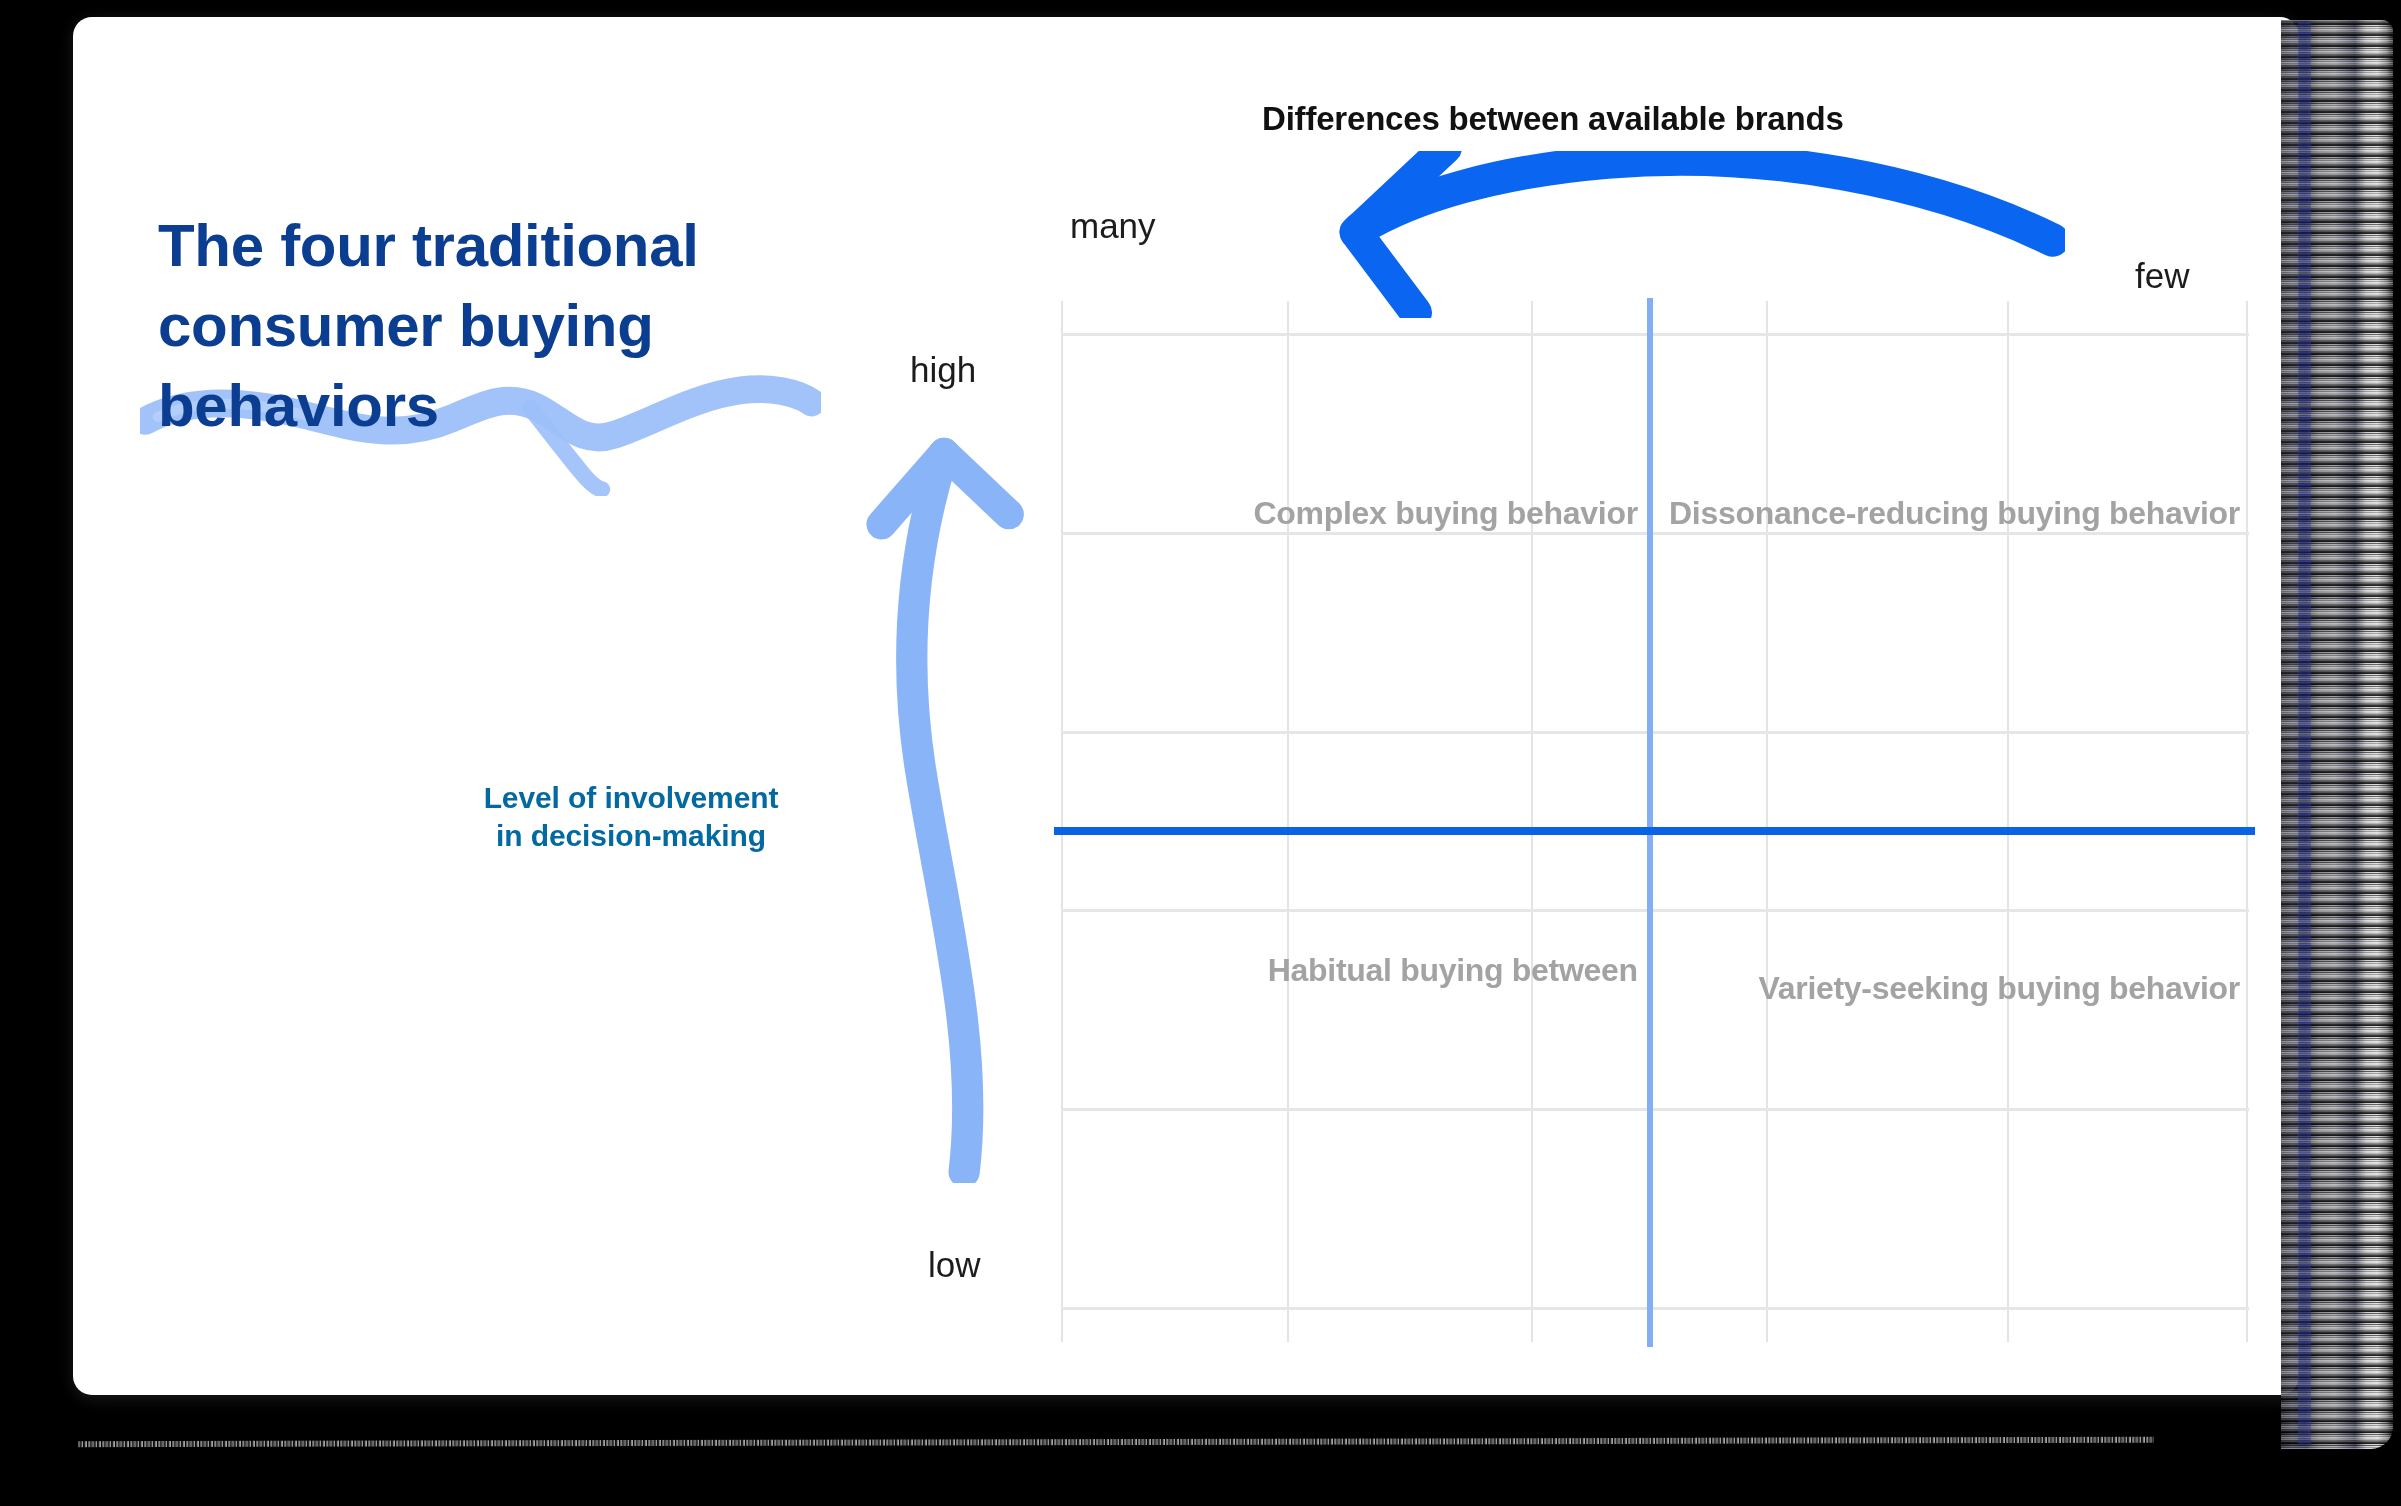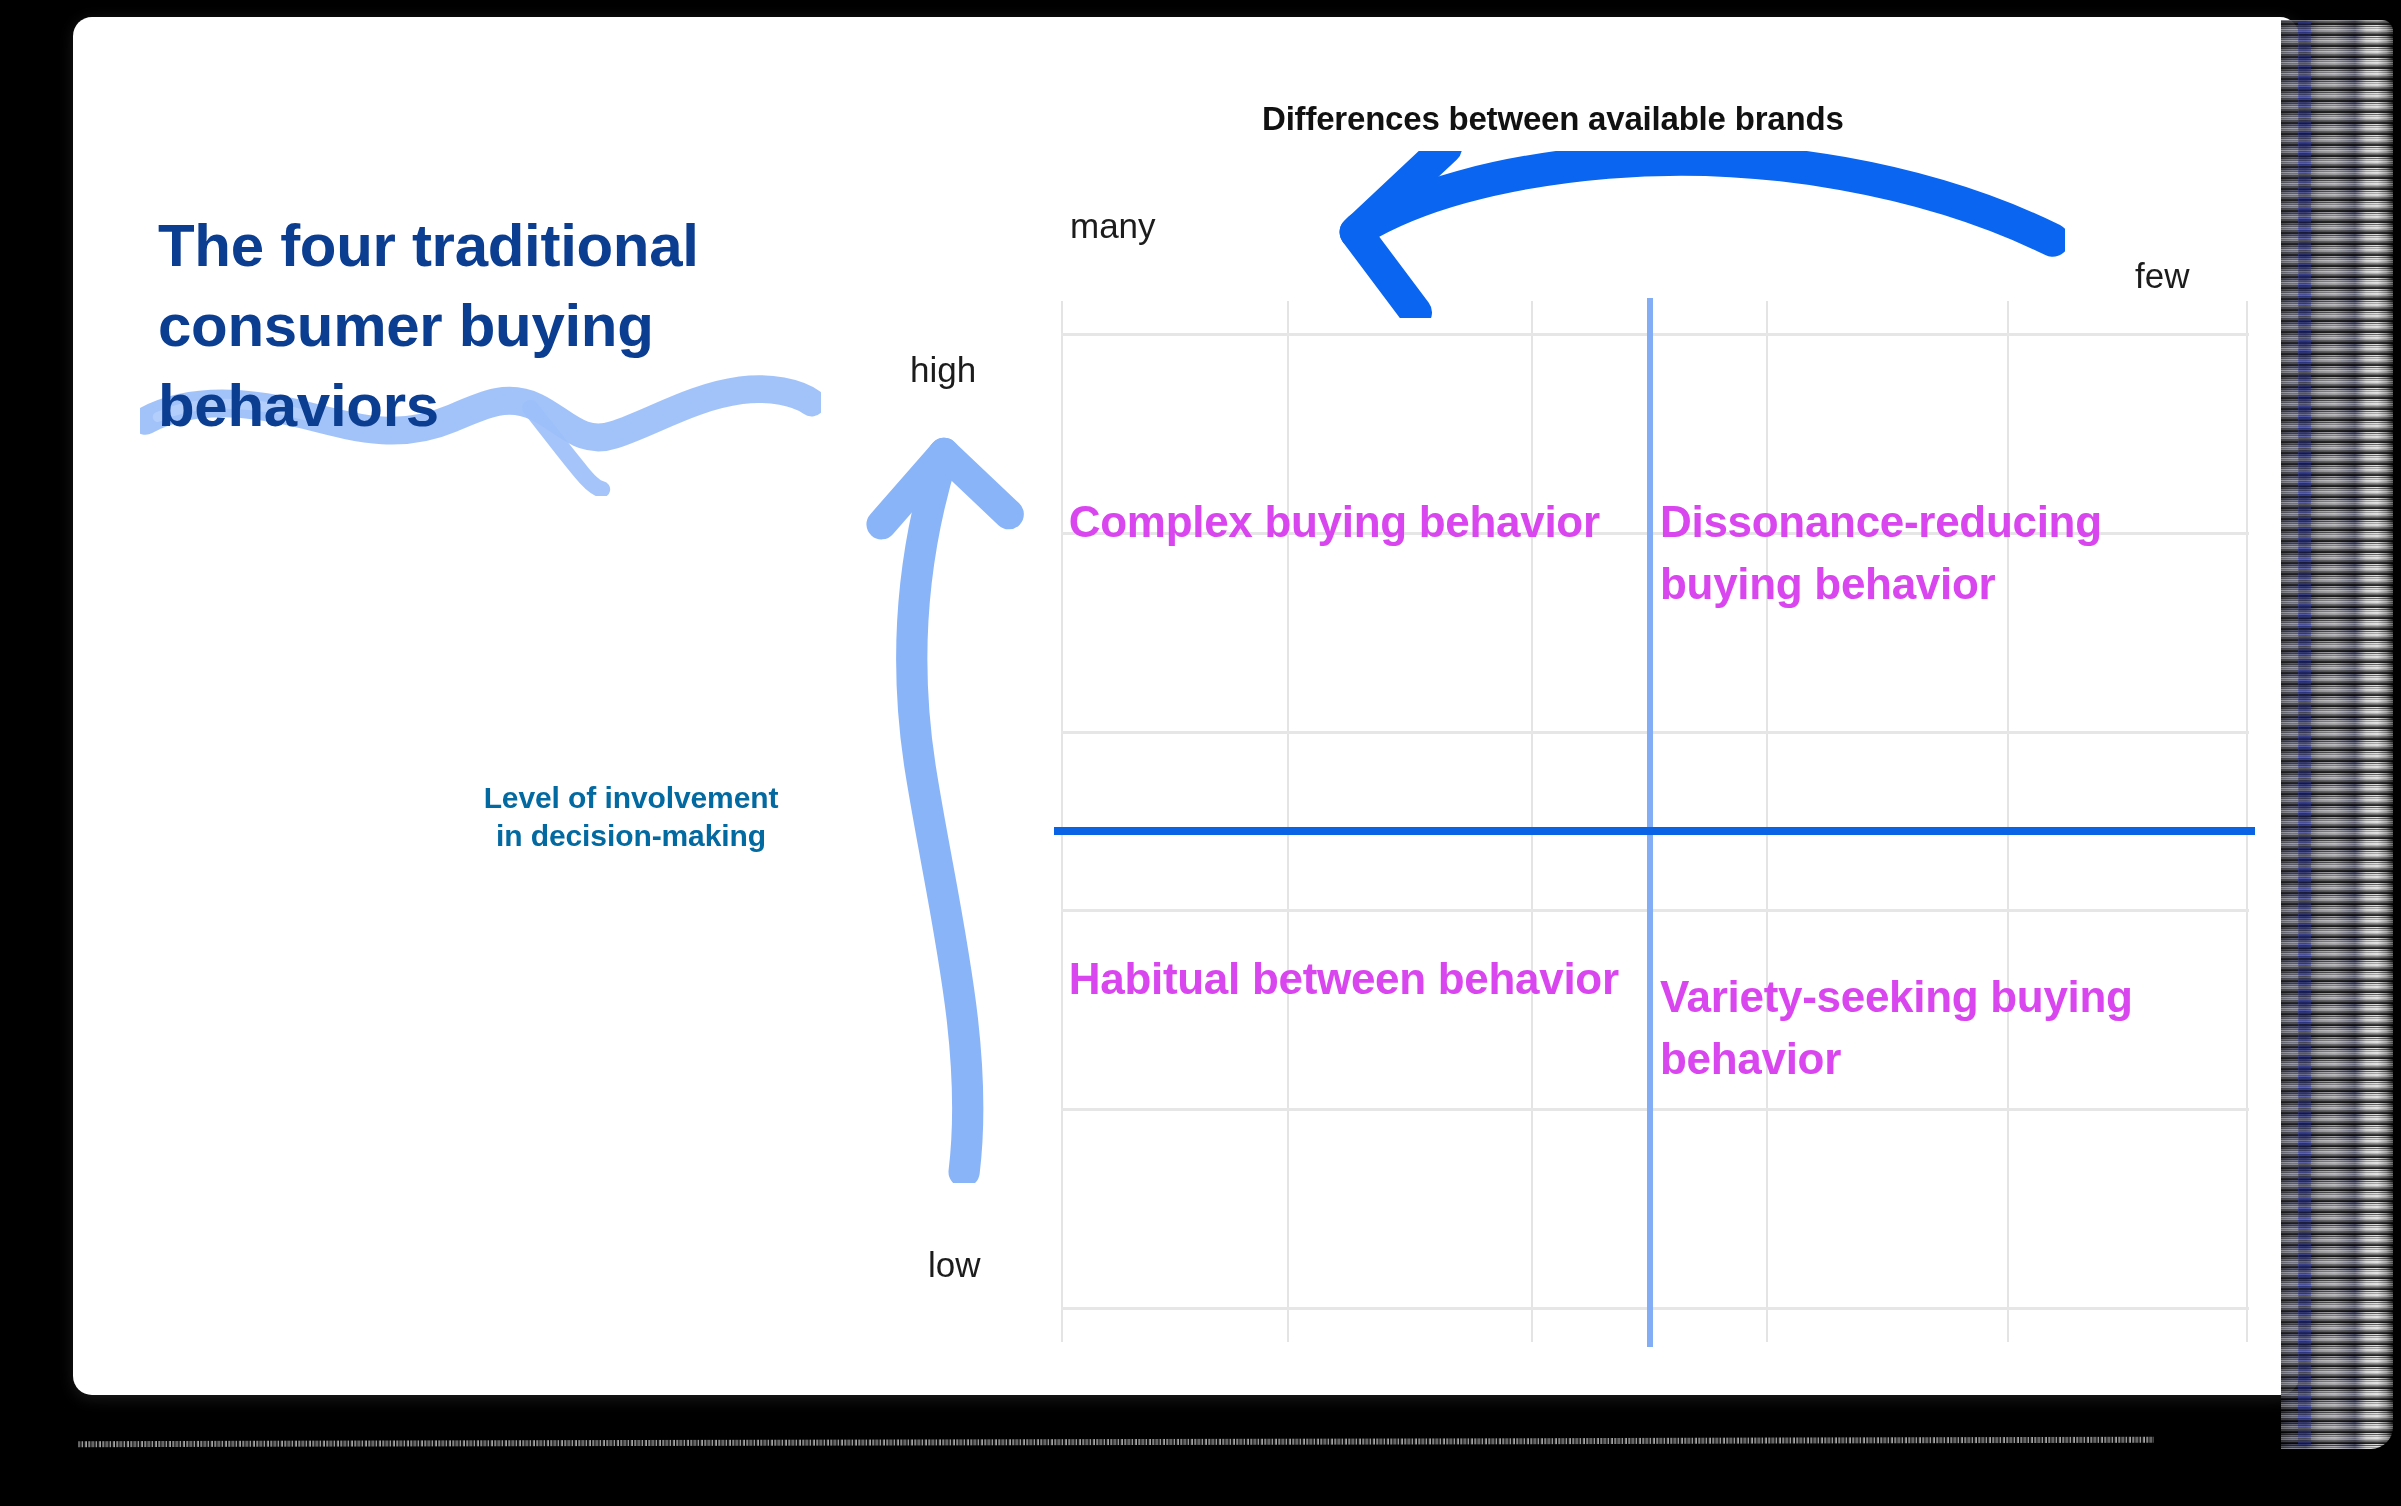--- a/index.html
+++ b/index.html
@@ -193,25 +193,25 @@
     left: -6.7px;
     top: 526px;
     width: 1201px;
     height: 8.4px;
     background: #0a63e4;
     z-index: 3;
   }
 
   .quadrant-label {
     position: absolute;
-    font-size: 44px;
+    font-size: 32px;
     font-weight: 700;
     line-height: 1.42;
-    color: #d946ef;
-    text-align: left;
+    color: #a3a3a3;
+    text-align: right;
     letter-spacing: -0.3px;
     z-index: 4;
   }
   #q-complex     { left: 7.8px;   top: 190px;  width: 569px; }
   #q-dissonance  { left: 599px; top: 190px;  width: 580px; }
   #q-habitual    { left: 7.8px;   top: 647px; width: 569px; }
   #q-variety     { left: 599px; top: 665px; width: 580px; }
 
   
   #arrow-x {
@@ -286,21 +286,21 @@
     <div class="gridline-h" style="top:430px;"></div>
     <div class="gridline-h" style="top:608px;"></div>
     <div class="gridline-h" style="top:807px;"></div>
     <div class="gridline-h" style="top:1006px;"></div>
 
     <div id="divider-v"></div>
     <div id="divider-h"></div>
 
     <div class="quadrant-label" id="q-complex">Complex buying behavior</div>
     <div class="quadrant-label" id="q-dissonance">Dissonance-reducing buying behavior</div>
-    <div class="quadrant-label" id="q-habitual">Habitual between behavior</div>
+    <div class="quadrant-label" id="q-habitual">Habitual buying between</div>
     <div class="quadrant-label" id="q-variety">Variety-seeking buying behavior</div>
   </div>
 
   <svg id="arrow-x" viewBox="0 0 1440 300">
     <path d="M1420,160
              C 1200,52 900,-4 620,20
              C 420,37 270,82 175,140" fill="none" stroke="#0a66f0" stroke-width="60" stroke-linecap="round"></path>
     <path d="M168,146 L 330,-6" fill="none" stroke="#0a66f0" stroke-width="58" stroke-linecap="round"></path>
     <path d="M168,146 L 276,290" fill="none" stroke="#0a66f0" stroke-width="58" stroke-linecap="round"></path>
   </svg>

